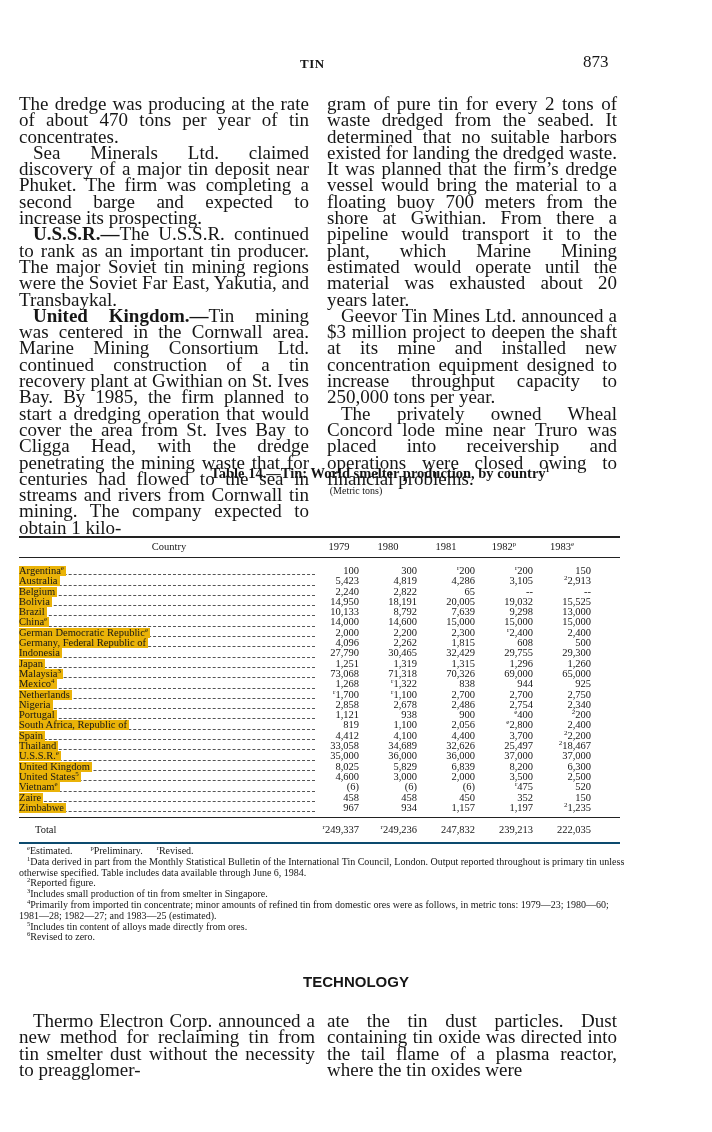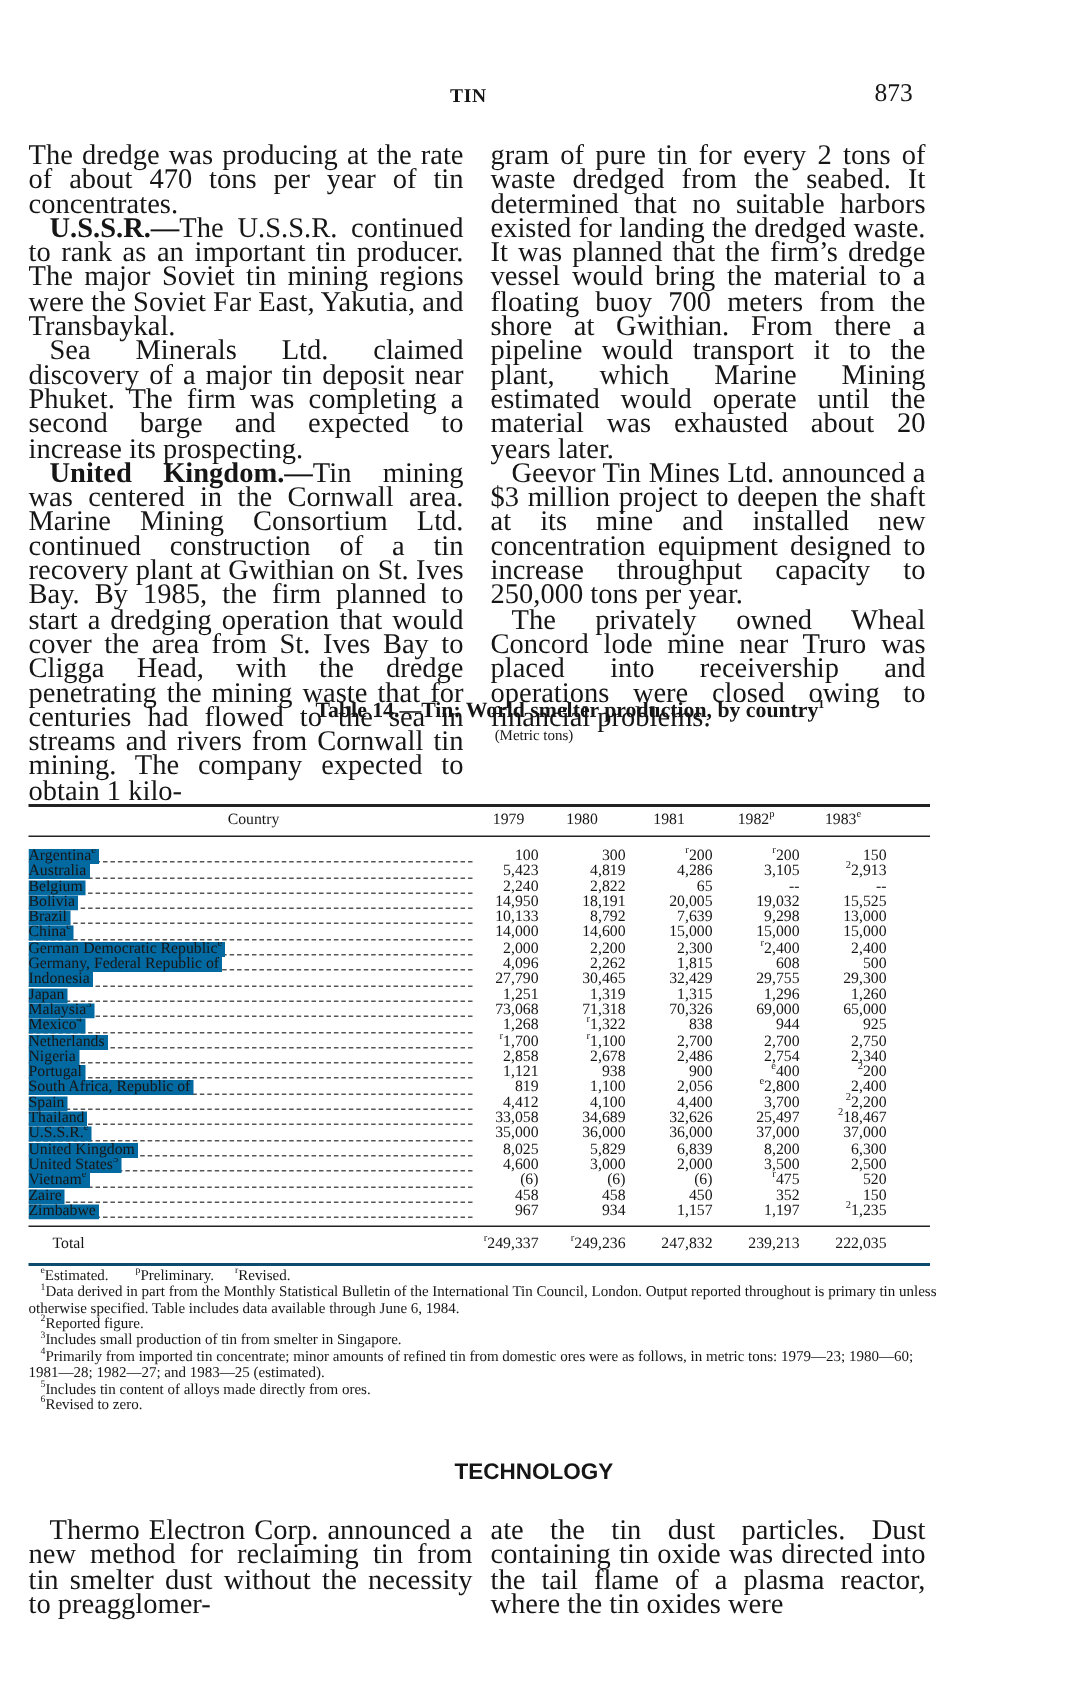--- a/index.html
+++ b/index.html
@@ -47,21 +47,21 @@
   .c-num { width: 60px; text-align: right; }
   .c-num.c1 { width: 40px; }
   .c-num.c2, .c-num.c3, .c-num.c4, .c-num.c5 { width: 58px; }
   .thead .c-num { text-align: center; padding-right: 0; }
   .tbody { padding-top: 8px; padding-bottom: 4px; border-bottom: 1px solid #222; margin-left: 300px; margin-left: 0; }
   .row { display: flex; height: 10.3px; white-space: nowrap; }
   .row .c-country { overflow: hidden; position: relative; }
   .row .c-country .leader {
     position: absolute; left: 0; right: 4px; bottom: 1px; border-bottom: 1px dashed #555;
   }
-  .row .c-country .name { position: relative; background: #0369a1; padding-right: 2px; }
+  .row .c-country .name { position: relative; background: #eab308; padding-right: 2px; }
   .row .c-num { padding-right: 0; }
   .total-row { display: flex; height: 24px; align-items: center; }
   .total-row .c-country .name { padding-left: 16px; }
 
   .footnotes {
     position: absolute; top: 846px; left: 19px; width: 612px; font-size: 10px; line-height: 10.8px;
   }
   .footnotes p { margin: 0; }
   .footnotes p.indent { text-indent: 8px; }
   .footnotes sup { font-size: 6.5px; vertical-align: super; line-height: 0; }
@@ -77,22 +77,22 @@
 </head>
 <body>
 
 <div class="running-head">
   <span class="running-title">TIN</span>
   <span class="page-number">873</span>
 </div>
 
 <div class="col col-left" id="col-left">
     <p><span>The dredge was producing at the rate of about 470 tons per year of tin concentrates.</span></p>
+    <p class="indent"><span>Sea Minerals Ltd. claimed discovery of a major tin deposit near Phuket. The firm was completing a second barge and expected to increase its prospecting.</span></p>
     <p class="indent"><b>U.S.S.R.—</b><span>The U.S.S.R. continued to rank as an important tin producer. The major Soviet tin mining regions were the Soviet Far East, Yakutia, and Transbaykal.</span></p>
-    <p class="indent"><span>Sea Minerals Ltd. claimed discovery of a major tin deposit near Phuket. The firm was completing a second barge and expected to increase its prospecting.</span></p>
     <p class="indent"><b>United Kingdom.—</b><span>Tin mining was centered in the Cornwall area. Marine Mining Consortium Ltd. continued construction of a tin recovery plant at Gwithian on St. Ives Bay. By 1985, the firm planned to start a dredging operation that would cover the area from St. Ives Bay to Cligga Head, with the dredge penetrating the mining waste that for centuries had flowed to the sea in streams and rivers from Cornwall tin mining. The company expected to obtain 1 kilo-</span></p>
   </div>
 <div class="col col-right" id="col-right">
     <p><span>gram of pure tin for every 2 tons of waste dredged from the seabed. It determined that no suitable harbors existed for landing the dredged waste. It was planned that the firm’s dredge vessel would bring the material to a floating buoy 700 meters from the shore at Gwithian. From there a pipeline would transport it to the plant, which Marine Mining estimated would operate until the material was exhausted about 20 years later.</span></p>
     <p class="indent"><span>Geevor Tin Mines Ltd. announced a $3 million project to deepen the shaft at its mine and installed new concentration equipment designed to increase throughput capacity to 250,000 tons per year.</span></p>
     <p class="indent"><span>The privately owned Wheal Concord lode mine near Truro was placed into receivership and operations were closed owing to financial problems.</span></p>
   </div>
 
 <div class="table-title"><span>Table 14.—Tin: World smelter production, by country</span><sup>1</sup></div>
 <div class="table-units">(Metric tons)</div>

